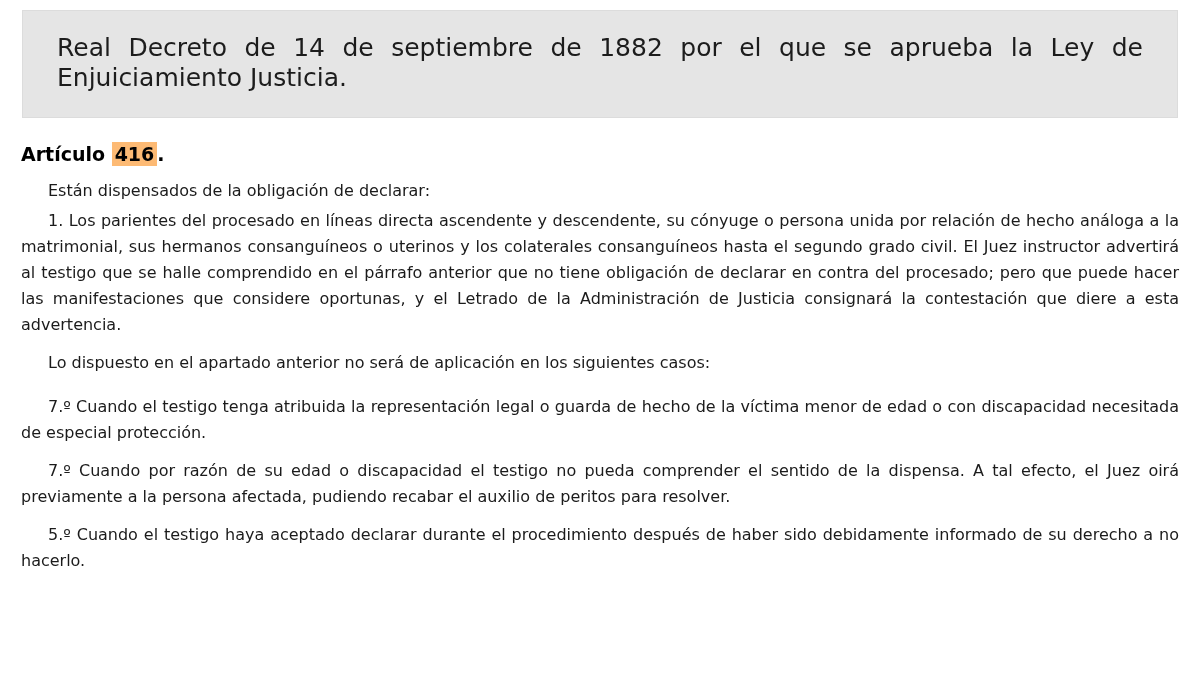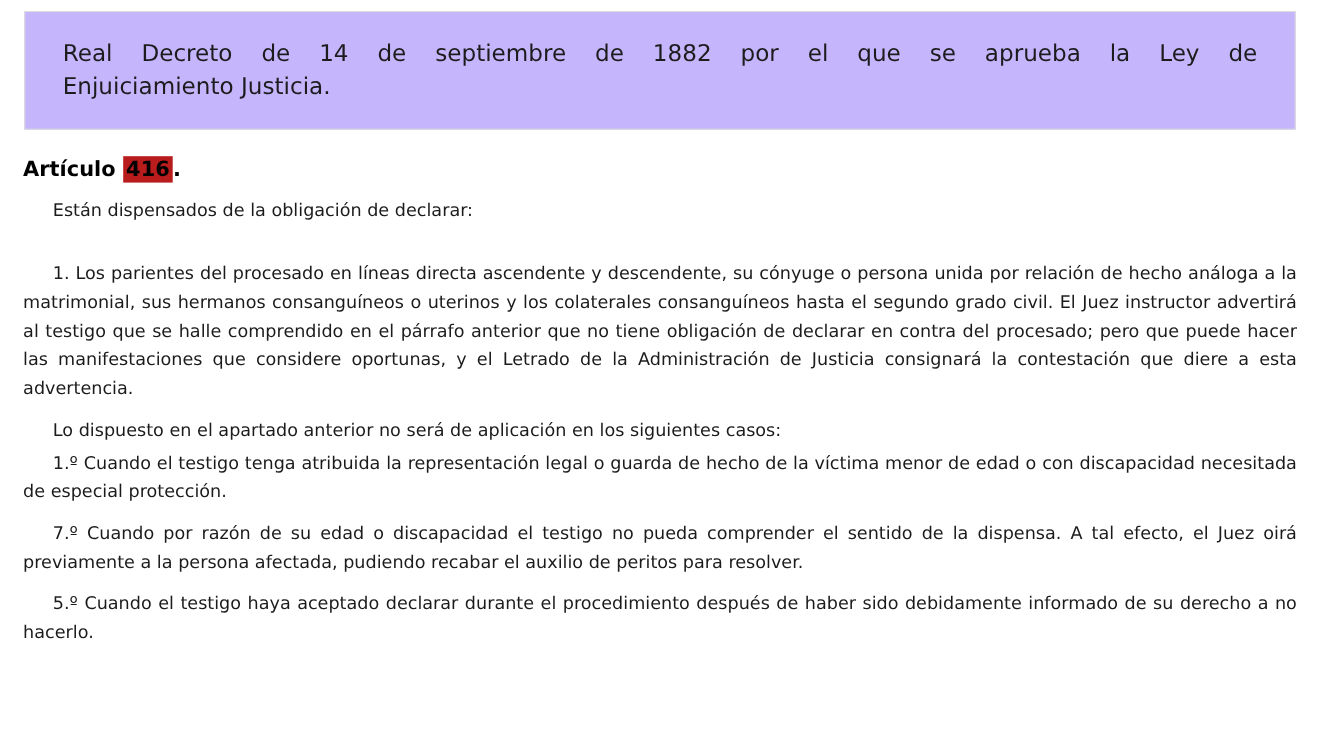--- a/index.html
+++ b/index.html
@@ -11,23 +11,23 @@
   body {
     width: 1200px;
     height: 675px;
     overflow: hidden;
     font-family: "DejaVu Sans", "Liberation Sans", sans-serif;
     color: #1b1b1b;
   }
   .law-title-box {
     margin: 10px 22px 0 22px;
     border: 1px solid #dcdcdc;
-    background: #c4b5fd;
+    background: #e5e5e5;
     padding: 22px 34px 24px 34px;
-    font-size: 21px;
+    font-size: 25px;
     line-height: 30px;
     color: #1c1c1c;
   }
   .law-title-line1 {
     text-align: justify;
     text-align-last: justify;
   }
   .law-title-line2 {
     text-align: left;
   }
@@ -35,59 +35,59 @@
     margin: 0 21px;
   }
   .article-heading {
     font-size: 19px;
     line-height: 24px;
     font-weight: 700;
     color: #000000;
     margin: 24px 0 12px 0;
   }
   .hl {
-    background: #b91c1c;
+    background: #fdba74;
     color: #000000;
     font-weight: 700;
     padding: 1px 3px;
   }
   p.para {
     font-size: 16px;
     line-height: 26px;
     margin: 0 0 12px 0;
     text-indent: 27px;
     text-align: justify;
     color: #1b1b1b;
   }
   p.intro-gap {
-    margin-bottom: 32px;
+    margin-bottom: 4px;
   }
   p.exceptions-gap {
-    margin-bottom: 4px;
+    margin-bottom: 18px;
   }
 </style>
 </head>
 <body>
 
 <div class="law-title-box">
   <div class="law-title-line1">Real Decreto de 14 de septiembre de 1882 por el que se aprueba la Ley de</div>
   <div class="law-title-line2">Enjuiciamiento Justicia.</div>
 </div>
 
 <div class="content">
 
   <h1 class="article-heading"><span>Artículo </span><mark class="hl">416</mark><span>.</span></h1>
 
   <p class="para intro-gap">Están dispensados de la obligación de declarar:</p>
 
   <p class="para">1. Los parientes del procesado en líneas directa ascendente y descendente, su cónyuge o persona unida por relación de hecho análoga a la matrimonial, sus hermanos consanguíneos o uterinos y los colaterales consanguíneos hasta el segundo grado civil. El Juez instructor advertirá al testigo que se halle comprendido en el párrafo anterior que no tiene obligación de declarar en contra del procesado; pero que puede hacer las manifestaciones que considere oportunas, y el Letrado de la Administración de Justicia consignará la contestación que diere a esta advertencia.</p>
 
   <p class="para exceptions-gap">Lo dispuesto en el apartado anterior no será de aplicación en los siguientes casos:</p>
 
-  <p class="para">1.º Cuando el testigo tenga atribuida la representación legal o guarda de hecho de la víctima menor de edad o con discapacidad necesitada de especial protección.</p>
+  <p class="para">7.º Cuando el testigo tenga atribuida la representación legal o guarda de hecho de la víctima menor de edad o con discapacidad necesitada de especial protección.</p>
 
 
   <p class="para">7.º Cuando por razón de su edad o discapacidad el testigo no pueda comprender el sentido de la dispensa. A tal efecto, el Juez oirá previamente a la persona afectada, pudiendo recabar el auxilio de peritos para resolver.</p>
 
 
   <p class="para">5.º Cuando el testigo haya aceptado declarar durante el procedimiento después de haber sido debidamente informado de su derecho a no hacerlo.</p>
 
 </div>
 
 </body></html>

